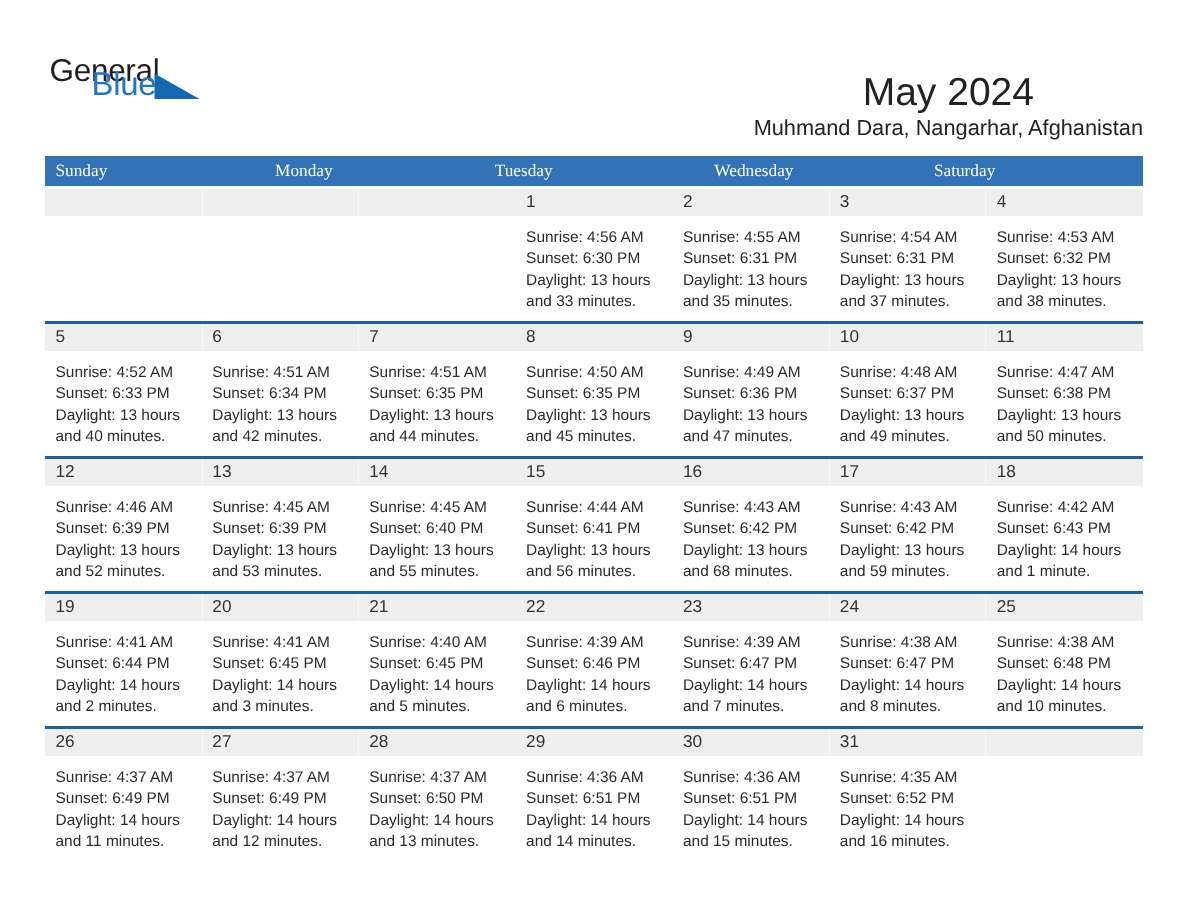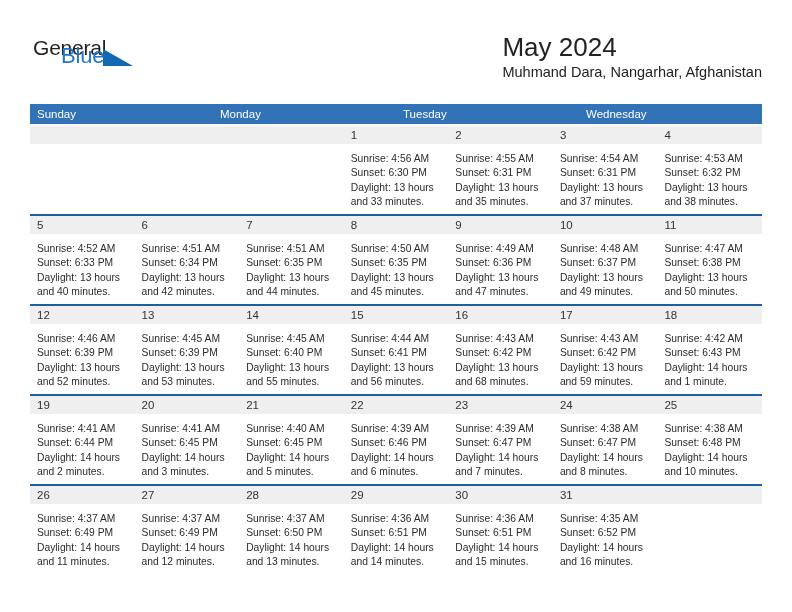--- a/index.html
+++ b/index.html
@@ -60,22 +60,22 @@
     top: 13px;
     width: 0;
     height: 0;
     border-left: 30px solid #1268b3;
     border-top: 17px solid transparent;
   }
 
   .title-block {
     position: absolute;
     right: 0;
-    top: 4px;
-    text-align: left;
+    top: 18px;
+    text-align: center;
   }
   .cal-title {
     font-size: 26px;
     color: #222222;
     line-height: 31px;
     white-space: nowrap;
   }
   .cal-subtitle {
     margin-top: 0;
     font-size: 14.5px;
@@ -99,20 +99,21 @@
     background: #3173b6;
   }
   .weekday {
     flex: 1 1 0;
     color: #ffffff;
     font-size: 11.5px;
     line-height: 20px;
     padding-left: 7px;
     white-space: nowrap;
     overflow: hidden;
+    font-family: Liberation Serif, serif;
   }
 
   .week-row {
     position: relative;
     display: flex;
     width: 732px;
     height: 90px;
     border-top: 2px solid #1f5fa0;
   }
   .week-row:first-of-type {
@@ -176,20 +177,21 @@
     </div>
 
   </div>
 
   <div class="calendar">
     <div class="weekday-row" id="weekday-row">
         <div class="weekday">Sunday</div>
         <div class="weekday">Monday</div>
         <div class="weekday">Tuesday</div>
         <div class="weekday">Wednesday</div>
+        <div class="weekday">Saturday</div>
       </div>
     <div id="weeks-container">
         <div class="week-row">
           <div class="day-cell blank">
             <div class="daynum-band"></div>
             <span class="daynum"></span>
           </div>
           <div class="day-cell blank">
             <div class="daynum-band"></div>
             <span class="daynum"></span>

